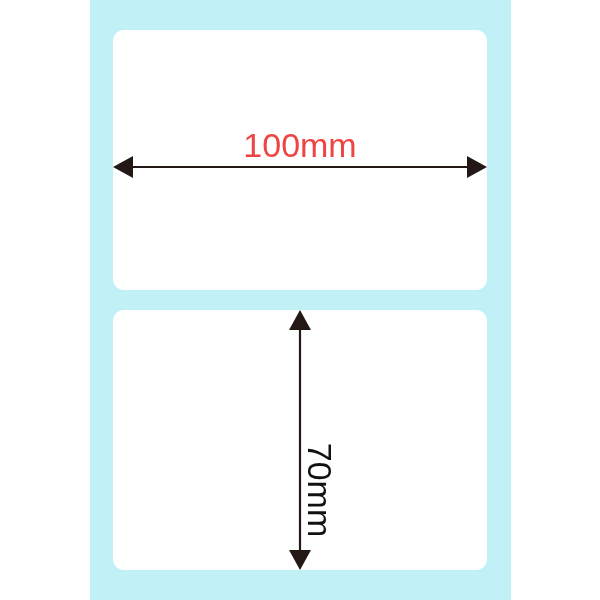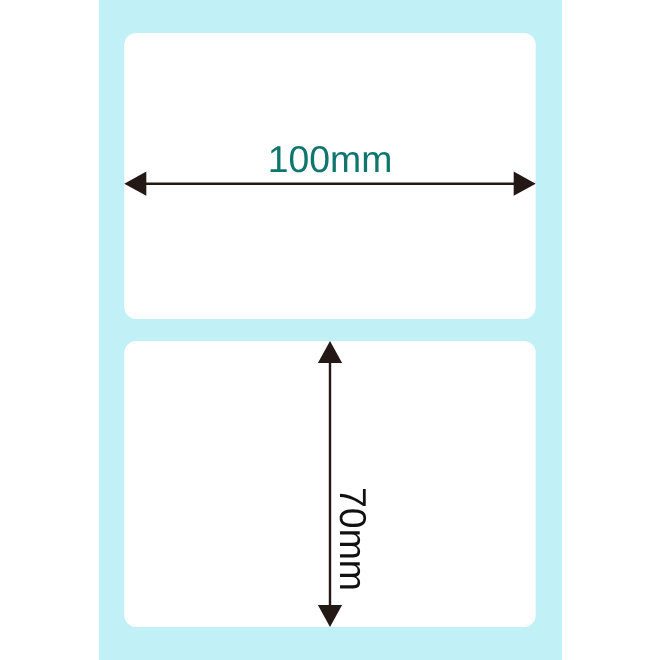--- a/index.html
+++ b/index.html
@@ -51,21 +51,21 @@
       pointer-events: none;
     }
     .dim-text-h {
       position: absolute;
       left: 200px;
       top: 126px;
       width: 200px;
       text-align: center;
       font-size: 34px;
       line-height: 38px;
-      color: #0f766e;
+      color: #ef4444;
       letter-spacing: 0px;
     }
     .dim-text-v {
       position: absolute;
       left: 270px;
       top: 421px;
       width: 100px;
       height: 38px;
       text-align: center;
       font-size: 34px;

